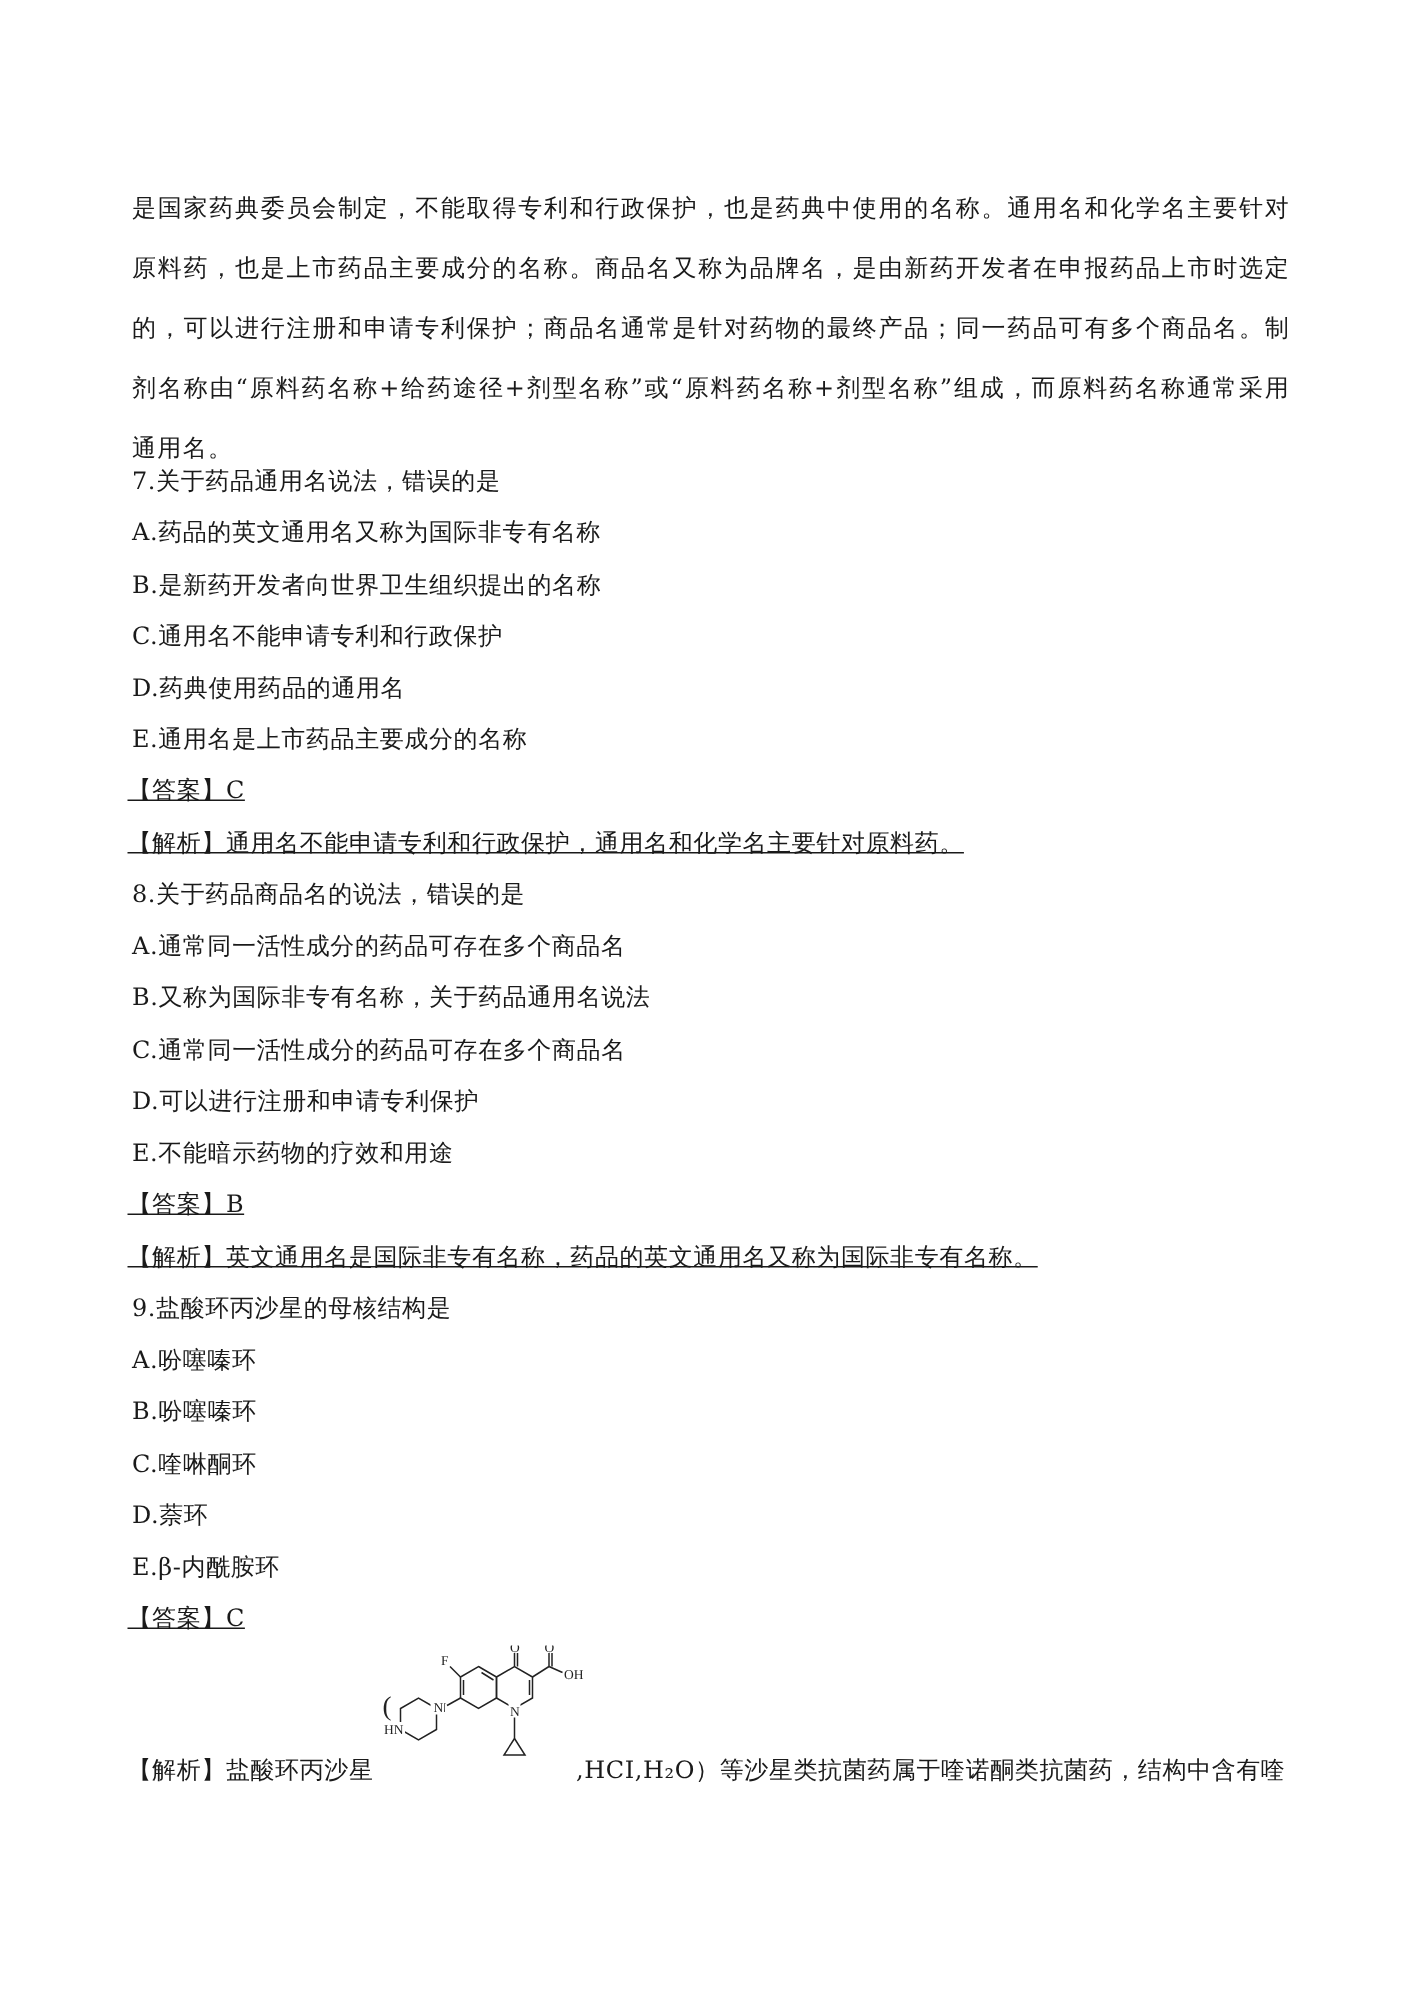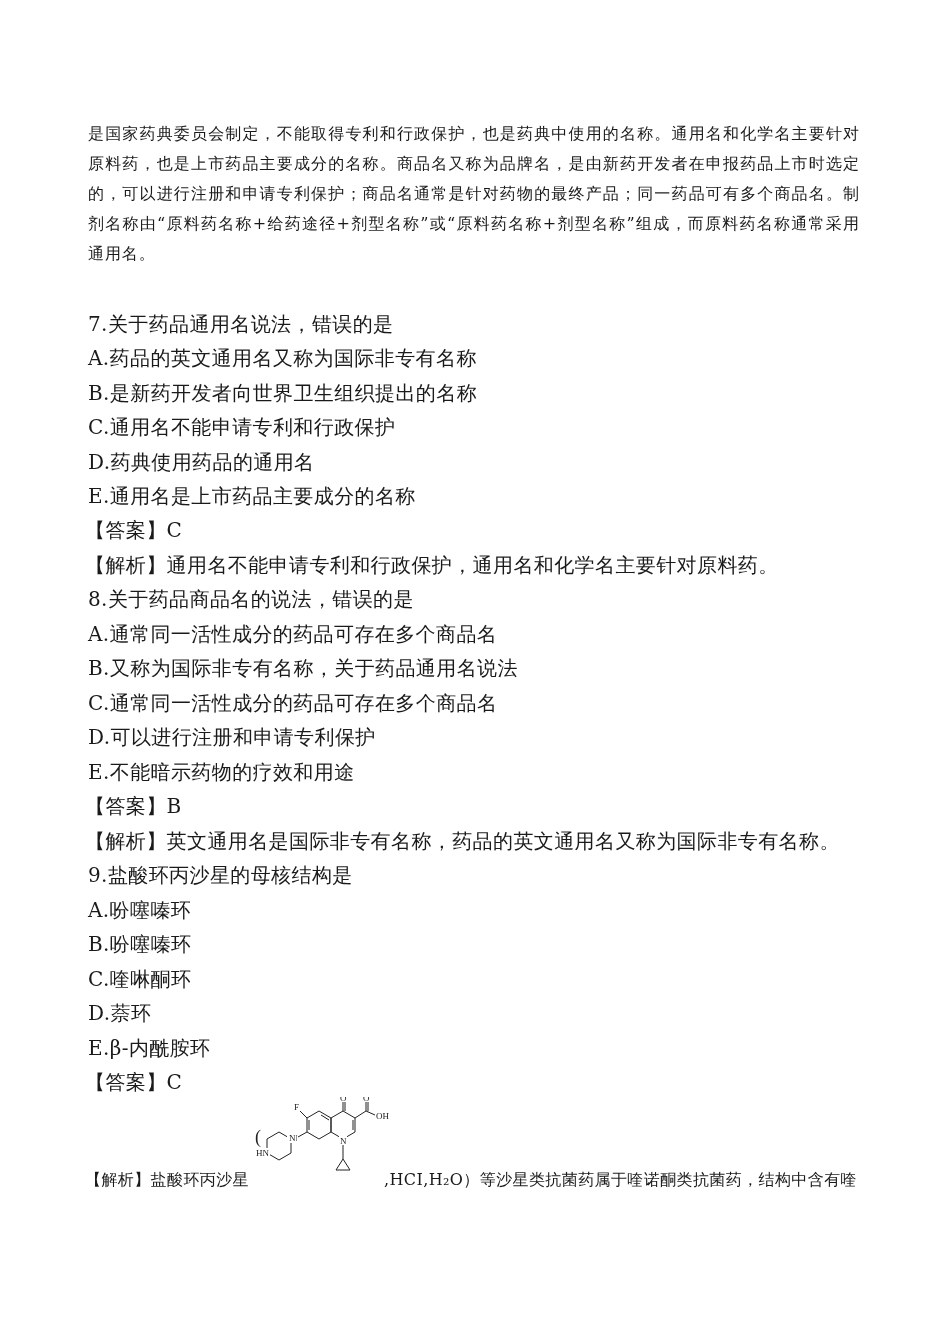--- a/index.html
+++ b/index.html
@@ -19,35 +19,36 @@
       position: absolute;
       left: 88px;
       top: 0;
       width: 772px;
     }
     .para {
       position: absolute;
       left: 0;
       width: 772px;
       font-size: 16px;
-      line-height: 30px;
+      line-height: 40px;
       letter-spacing: 0.9px;
       text-align: justify;
       text-align-last: left;
       top: 119px;
     }
     .line {
       position: absolute;
       left: 0;
-      font-size: 20px;
+      font-size: 16px;
       white-space: nowrap;
       letter-spacing: 0.4px;
     }
     .line.bracket {
       left: -3px;
+      text-decoration: underline;
     }
     .expl-row {
       position: absolute;
       left: -3px;
       top: 1170px;
       font-size: 16px;
       white-space: nowrap;
       letter-spacing: 0.4px;
     }
     .expl-row .gap {

